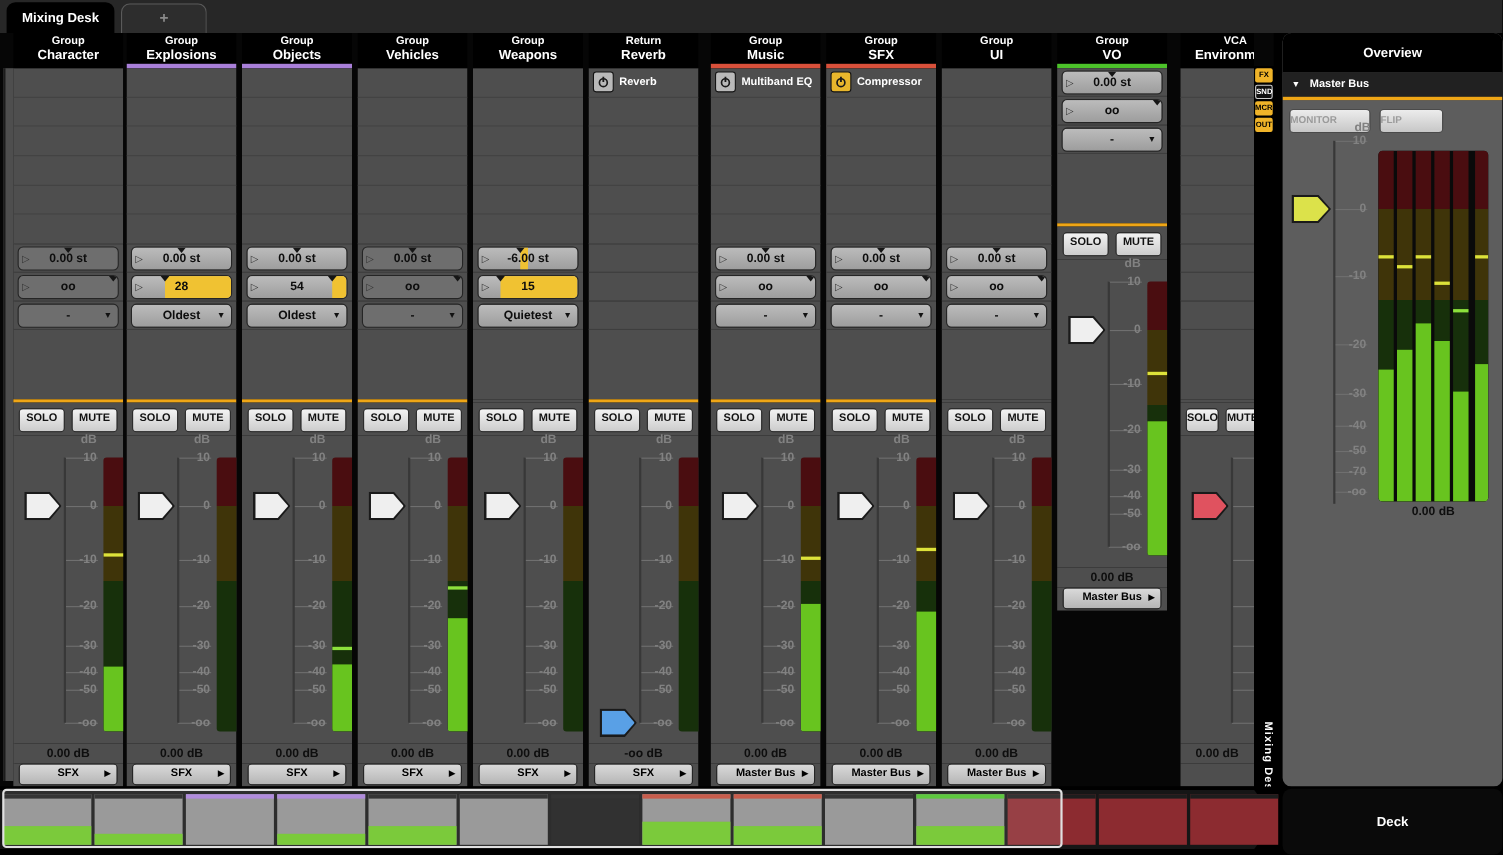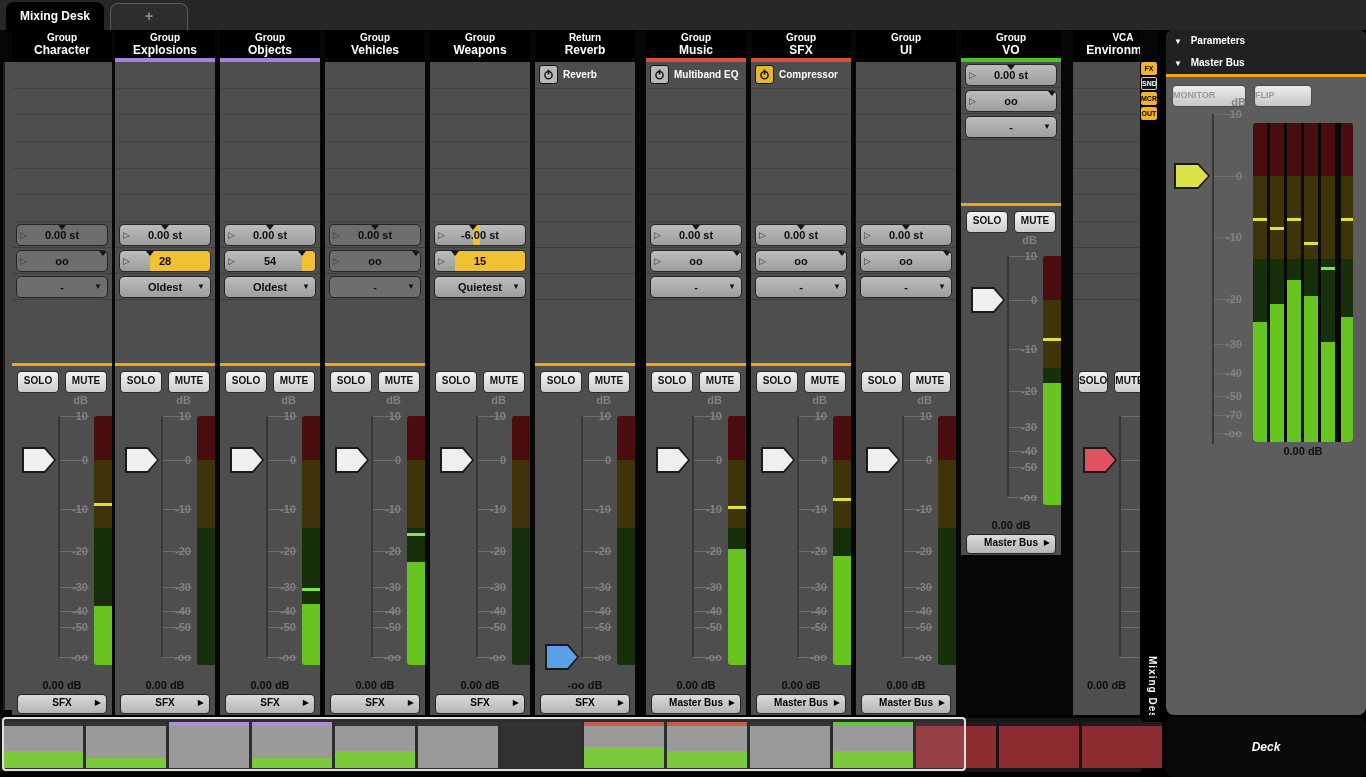--- a/index.html
+++ b/index.html
@@ -90,21 +90,21 @@
   .mbtn{height:20px;border-radius:4px;border:1px solid #4a4a4a;background:linear-gradient(#ececec,#c7c7c7);
       font-size:9px;font-weight:bold;color:#9b9b9b;text-align:left;line-height:18px;}
   .mfader{position:absolute;left:0;top:17px;right:0;height:360px;}
   .mbars{position:absolute;left:87px;top:29px;width:100px;height:319px;background:#0a0a0a;
       border-radius:4px;overflow:hidden;}
   .mbar{position:absolute;top:0;height:319px;
       background:linear-gradient(#4a0d10 0px,#4a0d10 53px,#3f3409 53px,#3f3409 136px,#17300b 136px,#17300b 319px);}
   .mvol{position:absolute;left:87px;width:100px;bottom:12px;text-align:center;
       font-size:11px;font-weight:bold;color:#0e0e0e;}
   
-  .bottombar{position:absolute;left:0;top:715px;width:1366px;height:63px;background:#000;font-style:italic;}
+  .bottombar{position:absolute;left:0;top:715px;width:1366px;height:63px;background:#000;}
   .mapbar{position:absolute;left:0;top:3px;width:1163px;height:54px;background:#161616;
       clip-path:polygon(0 0,1140px 0,1160px 50%,1140px 100%,0 100%);}
   .mini{position:absolute;top:4px;height:46px;width:80px;background:#8f8f8f;}
   .mini .mtop{position:absolute;left:0;top:0;width:100%;height:4px;background:#1d1d1d;}
   .mini .mlvl{position:absolute;left:0;bottom:0;width:100%;background:#6cc425;}
   .viewport{position:absolute;left:2px;top:2px;width:960px;height:50px;border:2px solid #e0e0e0;
       border-radius:4px;background:rgba(255,255,255,0.10);}
   .deckpanel{position:absolute;left:1166px;top:2px;width:200px;height:60px;background:#0a0a0a;
       border-radius:8px;color:#fff;font-size:12px;font-weight:bold;text-align:center;line-height:60px;}
 </style>
@@ -930,24 +930,21 @@
         <div class="railbtn yellow">MCR</div>
         <div class="railbtn yellow">OUT</div>
       </div>
     <div class="railtext">
       <span>Mixing Desk</span>&nbsp;<span>▼</span>
     </div>
   </div>
 </div>
 
 <div class="overview">
-  <div class="sechead">
-    <span class="tri">▼</span>
-    <span>Parameters</span>
-  </div>
+  <div class="ovtitle">Overview</div>
   <div class="sechead mhead">
     <span class="tri">▼</span>
     <span>Master Bus</span>
   </div>
   <div class="masterbody">
     <div class="mbtns">
       <div class="mbtn" style="width:72px">MONITOR</div>
       <div class="mbtn" style="width:56px">FLIP</div>
     </div>
     <div class="mfader" id="masterfader">

